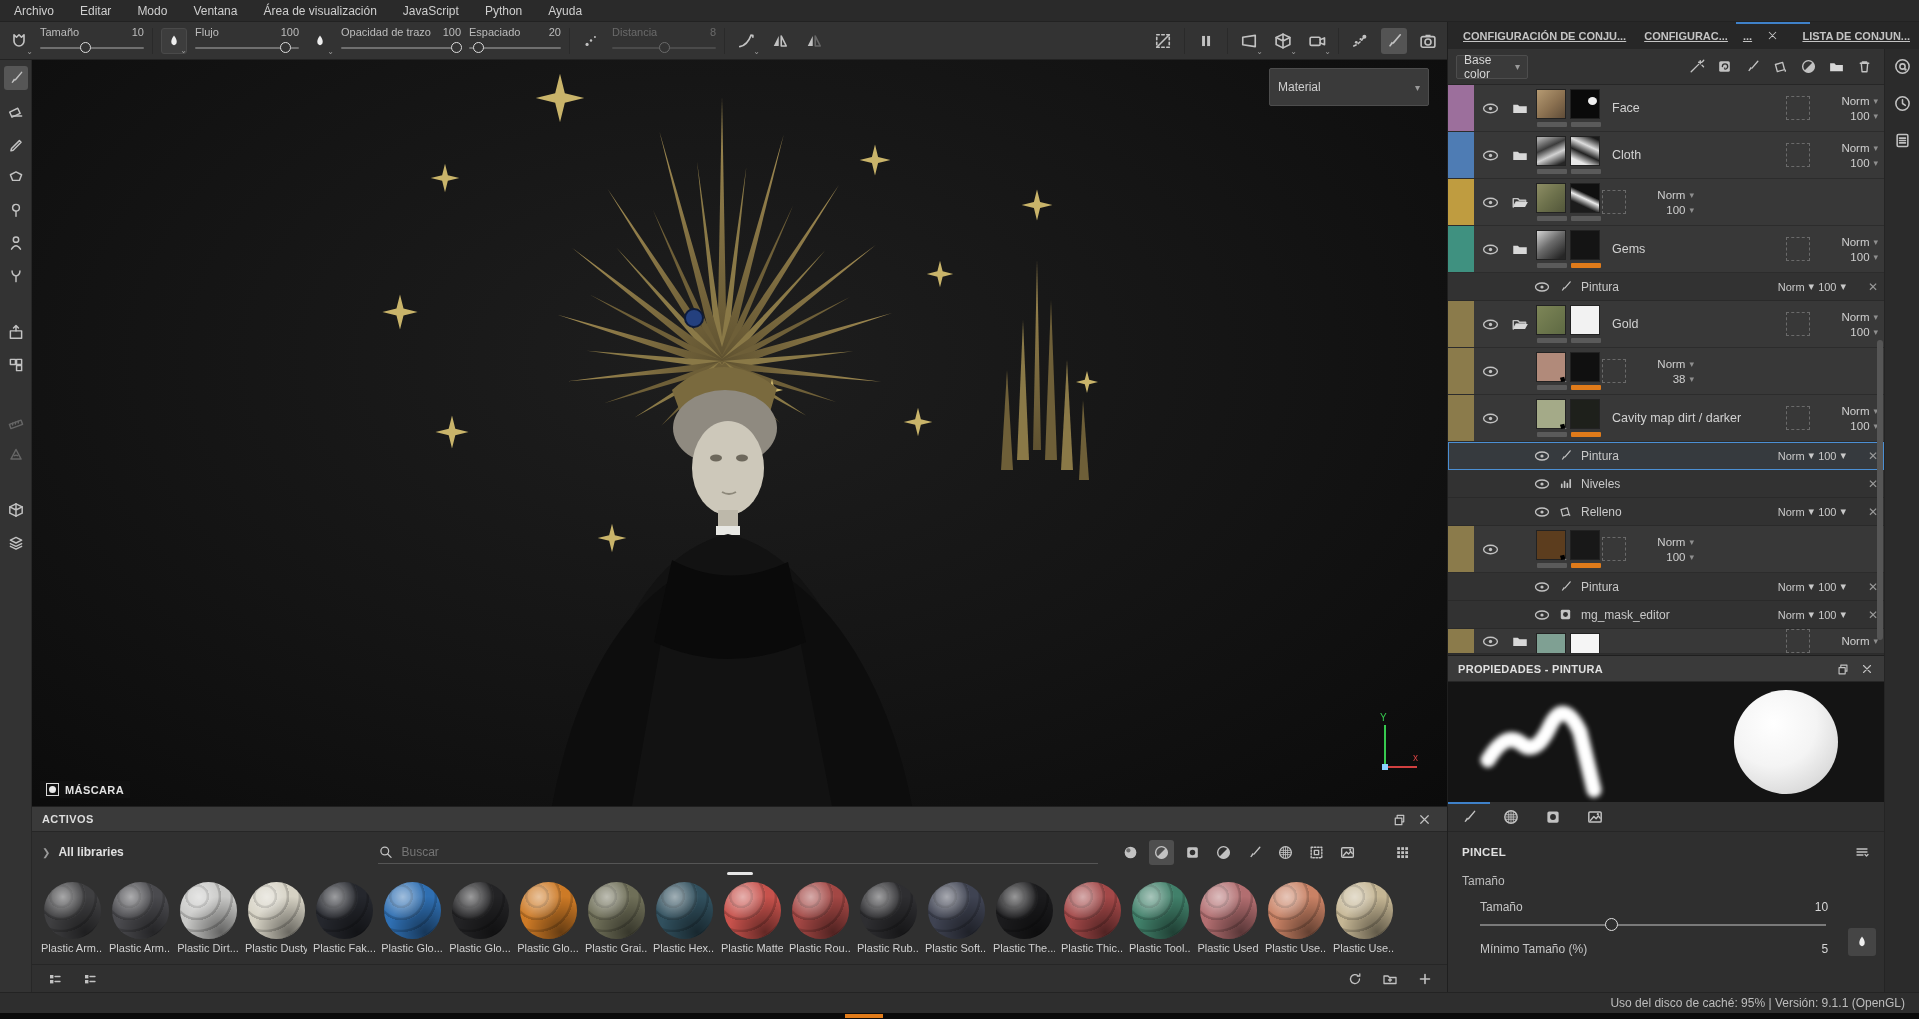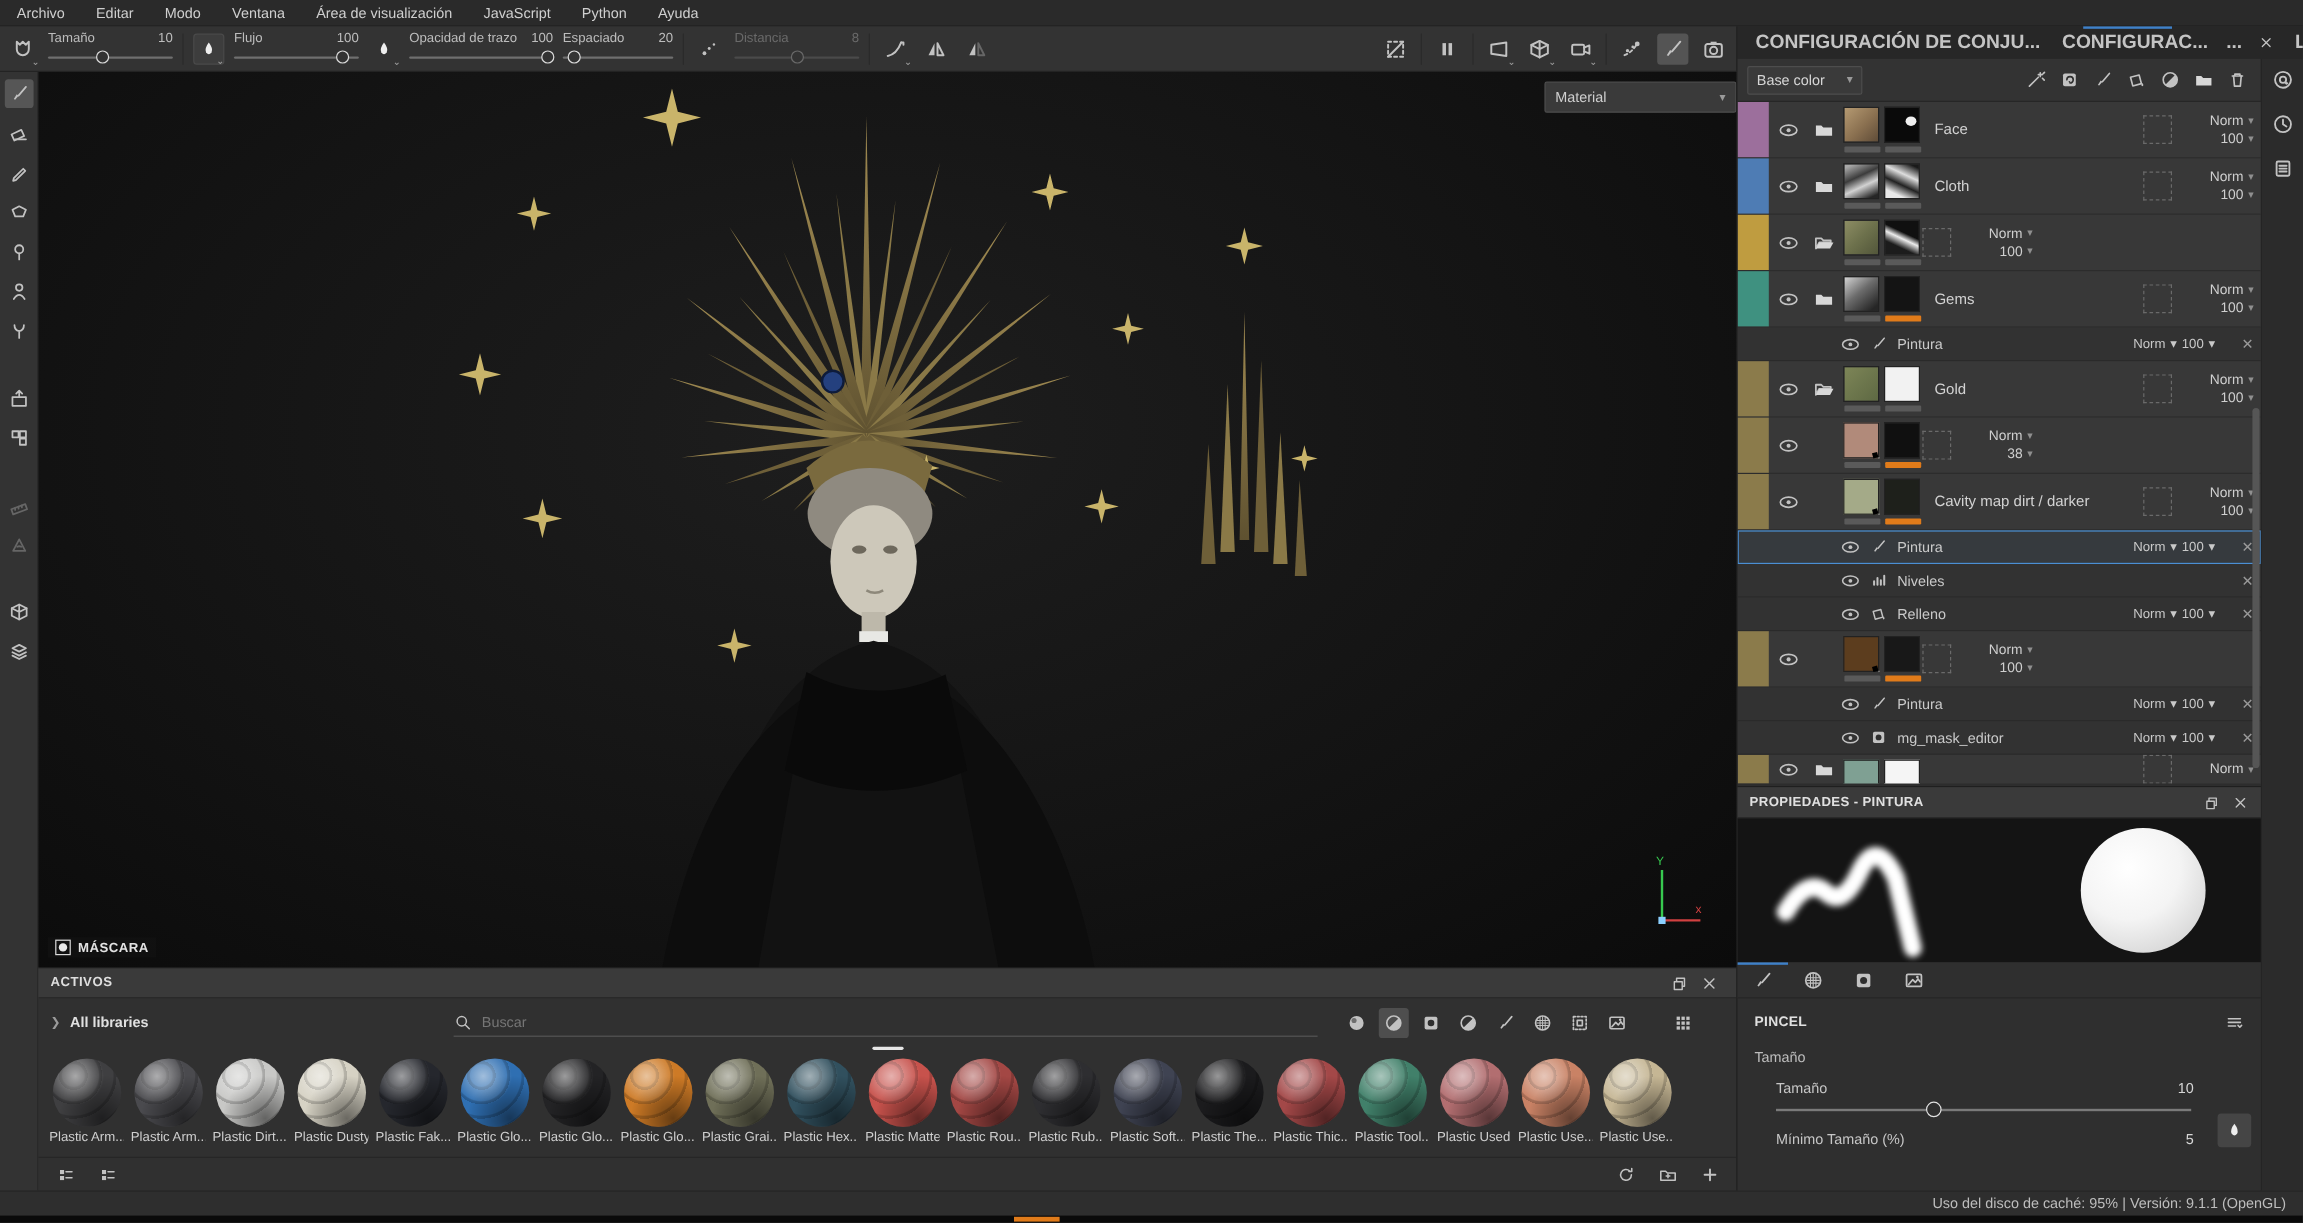--- a/index.html
+++ b/index.html
@@ -24,21 +24,21 @@
   .tbtn.active{background:#545454;}
   .chevm{position:absolute;right:-1px;bottom:-2px;font-size:8px;color:#9a9a9a;line-height:8px;}
   
   .mainrow{flex:1;display:flex;min-height:0;}
   .toolstrip{width:32px;background:#333;border-right:1px solid #272727;display:flex;flex-direction:column;align-items:center;padding-top:6px;gap:9px;}
   .toolstrip .tool{width:24px;height:24px;border-radius:3px;display:flex;align-items:center;justify-content:center;}
   .toolstrip .tool.active{background:#565656;}
   .toolstrip .gap{height:14px;}
   .vpcol{flex:1;display:flex;flex-direction:column;min-width:0;}
   .viewport{flex:1;position:relative;background:radial-gradient(ellipse at 48% 40%,#1e1e1e 0%,#141414 55%,#0b0b0b 100%);overflow:hidden;}
-  .shade-dd{position:absolute;top:8px;right:0;width:160px;height:26px;background:#3a3a3a;border:1px solid #4d4d4d;border-radius:2px;display:flex;align-items:center;justify-content:space-between;padding:0 8px;color:#cfcfcf;}
+  .shade-dd{position:absolute;top:8px;right:18px;width:160px;height:38px;background:#3a3a3a;border:1px solid #4d4d4d;border-radius:2px;display:flex;align-items:center;justify-content:space-between;padding:0 8px;color:#cfcfcf;}
   .maskbadge{position:absolute;left:8px;bottom:8px;display:flex;align-items:center;gap:6px;background:rgba(20,20,20,.55);padding:2px 6px;}
   .maskbadge .mb-ic{width:13px;height:13px;border:1px solid #dadada;background:#111;display:flex;align-items:center;justify-content:center;}
   .maskbadge .mb-ic i{width:7px;height:7px;border-radius:50%;background:#e8e8e8;display:block;}
   .maskbadge span.t{font-weight:bold;font-size:11px;color:#e2e2e2;letter-spacing:.4px;}
   .gizmo{position:absolute;right:26px;bottom:28px;}
   
   .assets{height:186px;background:#303030;border-top:1px solid #1f1f1f;display:flex;flex-direction:column;}
   .as-head{height:25px;background:#3a3a3a;display:flex;align-items:center;padding:0 10px;border-bottom:1px solid #262626;}
   .as-head .title{font-weight:bold;font-size:11px;letter-spacing:.4px;color:#dedede;flex:1;}
   .as-tools{height:40px;display:flex;align-items:center;padding:0 10px;gap:6px;}
@@ -55,30 +55,30 @@
   .msphere::before{content:'';position:absolute;inset:0;border-radius:50%;
      background:radial-gradient(circle at 33% 26%,rgba(255,255,255,.55),rgba(255,255,255,0) 42%),
                 radial-gradient(circle at 72% 88%,rgba(0,0,0,.5),rgba(0,0,0,0) 55%),
                 repeating-radial-gradient(circle at 30% 25%,rgba(0,0,0,0) 0 9px,rgba(0,0,0,.18) 10px 12px);}
   .mlabel{font-size:11px;color:#cfcfcf;white-space:nowrap;overflow:hidden;max-width:62px;}
   .as-foot{height:28px;display:flex;align-items:center;padding:0 10px;gap:10px;border-top:1px solid #262626;}
   .as-foot .sp{flex:1;}
   
   .rightcol{width:472px;display:flex;flex-direction:column;background:#2e2e2e;border-left:1px solid #1f1f1f;}
   .rtabs{height:27px;background:#272727;display:flex;align-items:stretch;position:relative;padding-left:6px;}
-  .rtab{display:flex;align-items:center;padding:0 9px;font-weight:bold;font-size:16px;color:#c4c4c4;white-space:nowrap;}
+  .rtab{display:flex;align-items:center;padding:0 9px;font-weight:bold;font-size:11px;color:#c4c4c4;white-space:nowrap;text-decoration:underline;}
   .rtab.small{padding:0 6px;}
   .rtab-x{display:flex;align-items:center;padding:0 8px;color:#bbb;}
   .rtabs .spacer{flex:1;}
   .tabind{position:absolute;top:0;left:288px;width:74px;height:2px;background:#3f81c9;}
   .rbody{flex:1;display:flex;min-height:0;}
   .rmain{width:437px;display:flex;flex-direction:column;min-width:0;}
   .rstrip{width:35px;background:#2b2b2b;border-left:1px solid #242424;display:flex;flex-direction:column;align-items:center;padding-top:8px;gap:18px;}
   .chanrow{height:36px;display:flex;align-items:center;padding:0 8px;gap:4px;background:#333;border-bottom:1px solid #262626;}
-  .chansel{width:96px;height:24px;background:#3a3a3a;border:1px solid #4d4d4d;border-radius:2px;display:flex;align-items:center;justify-content:space-between;padding:0 7px;color:#d6d6d6;}
+  .chansel{width:72px;height:24px;background:#3a3a3a;border:1px solid #4d4d4d;border-radius:2px;display:flex;align-items:center;justify-content:space-between;padding:0 7px;color:#d6d6d6;}
   .chanrow .sp{flex:1;}
   .cbtn{width:24px;height:24px;display:flex;align-items:center;justify-content:center;}
   
   .layers{flex:1;overflow:hidden;position:relative;background:#2e2e2e;}
   .lrow{height:47px;background:#383838;border-bottom:1px solid #2c2c2c;display:flex;align-items:stretch;position:relative;}
   .ltag{width:26px;}
   .leye{width:32px;display:flex;align-items:center;justify-content:center;}
   .lfold{width:28px;display:flex;align-items:center;justify-content:center;}
   .lnofold{width:28px;}
   .lth{width:30px;height:30px;margin:4px 2px 0 2px;position:relative;border:1px solid #222;}

